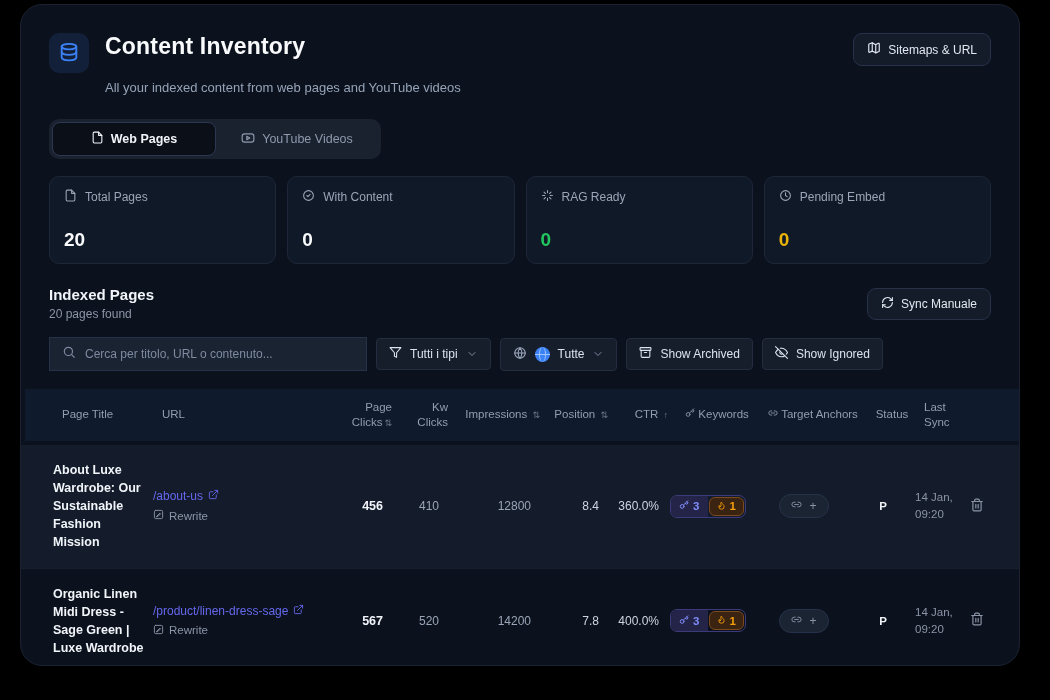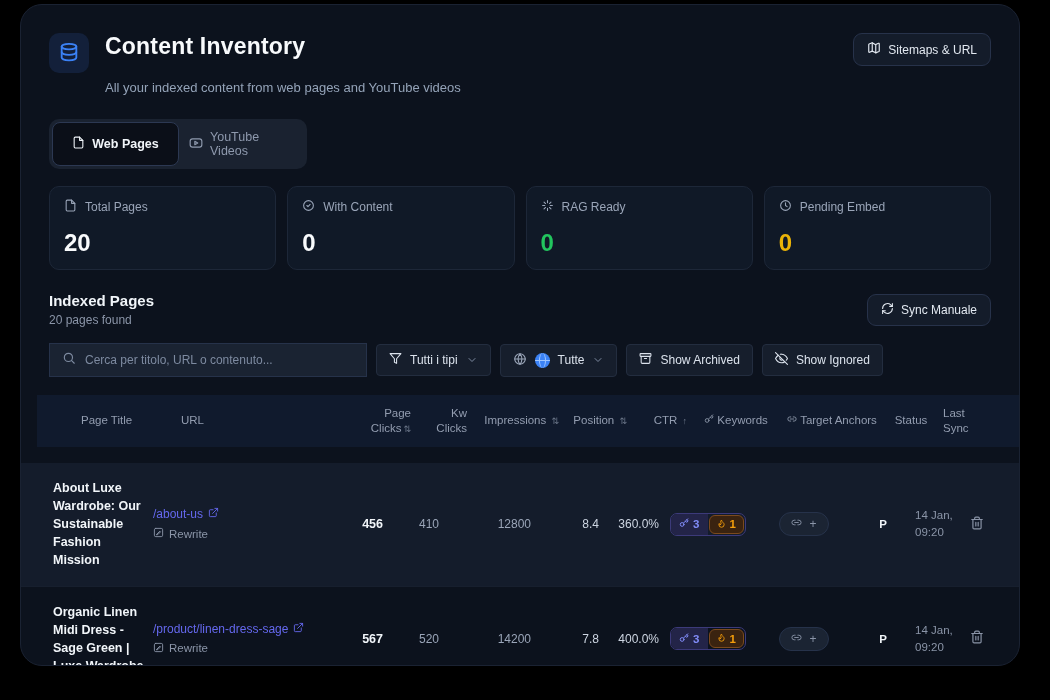--- a/index.html
+++ b/index.html
@@ -15,30 +15,30 @@
   .hdr-icon-box { width:40px; height:40px; border-radius:10px; background:#13203a;
     display:flex; align-items:center; justify-content:center; color:#3b82f6; flex:0 0 auto; }
   .hdr-text { margin-left:16px; flex:1; }
   .hdr-title { font-size:23px; font-weight:bold; color:#f8fafc; letter-spacing:.2px; }
   .hdr-sub { font-size:13px; color:#94a3b8; margin-top:20px; }
   .btn { display:inline-flex; align-items:center; gap:7px; background:#141c2a;
     border:1px solid #27324a; border-radius:9px; color:#e2e8f0; font-size:12px;
     padding:7px 13px; cursor:pointer; white-space:nowrap; }
   
   .tabs { margin-top:24px; display:inline-flex; background:#1a2230; border-radius:10px;
-    padding:3px; width:258px; }
+    padding:3px; width:332px; }
   .tab { flex:1; display:flex; align-items:center; justify-content:center; gap:7px;
     font-size:12.5px; padding:8px 10px; border-radius:8px; color:#8e99ad; cursor:pointer; }
   .tab.active { background:#0b0f18; color:#f1f5f9; border:1px solid #2c3852; font-weight:bold; }
   
   .stats { display:flex; gap:11px; margin-top:17px; }
   .stat { flex:1; background:#101927; border:1px solid #1d2738; border-radius:10px;
     padding:12px 14px; }
   .stat-top { display:flex; align-items:center; gap:8px; color:#9aa5b8; font-size:12px; }
-  .stat-val { font-size:24px; font-weight:bold; margin-top:14px; color:#f8fafc; }
+  .stat-val { font-size:19px; font-weight:bold; margin-top:24px; color:#f8fafc; }
   .stat-val.green { color:#22c55e; } .stat-val.amber { color:#eab308; }
   
   .sect { display:flex; align-items:center; margin-top:22px; }
   .sect-title { font-size:15px; font-weight:bold; color:#f1f5f9; }
   .sect-count { font-size:12px; color:#8b95a8; margin-top:4px; }
   .spacer { flex:1; }
   
   .filters { display:flex; gap:9px; margin-top:16px; align-items:center; }
   .search { flex:0 0 318px; display:flex; align-items:center; gap:9px; background:#1a2332;
     border:1px solid #26324a; border-radius:0; padding:7px 12px; color:#7d8aa0; }
@@ -53,21 +53,21 @@
     position:relative; overflow:hidden; flex:0 0 auto; }
   .globe-blue:before { content:""; position:absolute; inset:0;
     border-left:1px solid #9ec5ff; border-right:1px solid #9ec5ff; border-radius:50%;
     left:4px; right:4px; }
   .globe-blue:after { content:""; position:absolute; left:0; right:0; top:7px;
     border-top:1px solid #9ec5ff; }
   
   .tbl { margin:18px -28px 0 -28px; }
   .tgrid { display:grid; grid-template-columns:100px 178px 60px 56px 92px 68px 60px 90px 102px 56px 50px 32px;
     width:944px; margin:0 28px; align-items:center; }
-  .thead { background:#101a2d; border-radius:0; padding:9px 12px; margin:16px; width:1000px; }
+  .thead { background:#101a2d; border-radius:0; padding:9px 5px; margin:4px; width:1000px; }
   .thead .tgrid { padding:0; }
   .th { font-size:11.5px; color:#939db0; padding:2px 4px; line-height:1.3; }
   .th.r { text-align:right; } .th.c { text-align:center; }
   .th .sortg { font-size:9px; color:#6b7689; margin-left:2px; }
   .row-wrap { border-bottom:1px solid #171f2e; }
   .row-wrap.hl { background:#141c2b; }
   .trow { padding:14px 0; }
   .cell { padding:2px 4px; font-size:12px; color:#9aa5b8; }
   .cell.r { text-align:right; } .cell.c { text-align:center; }
   .ttl { color:#f1f5f9; font-size:12.5px; line-height:1.45; font-weight:bold; }

